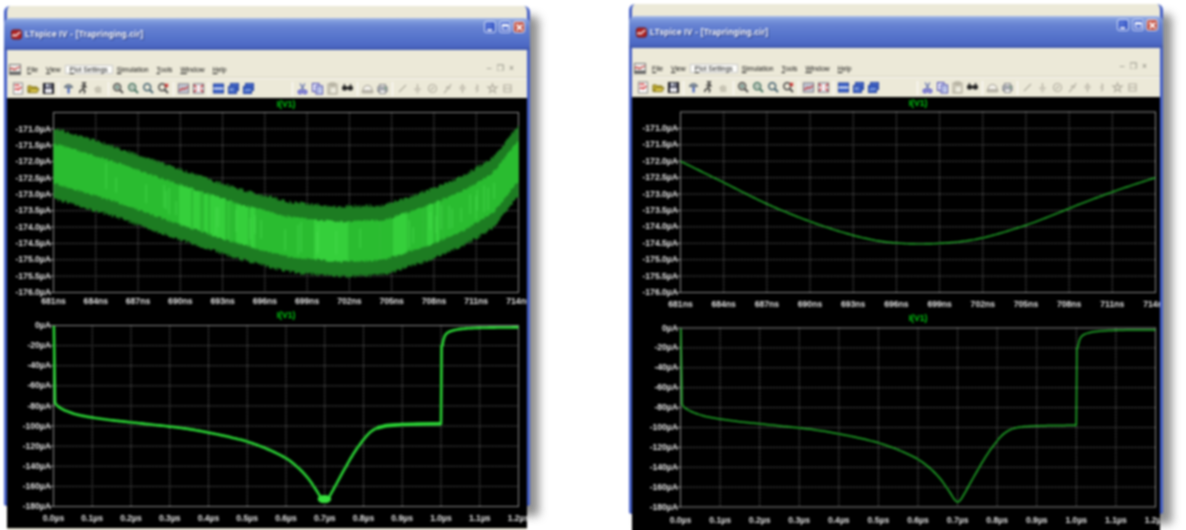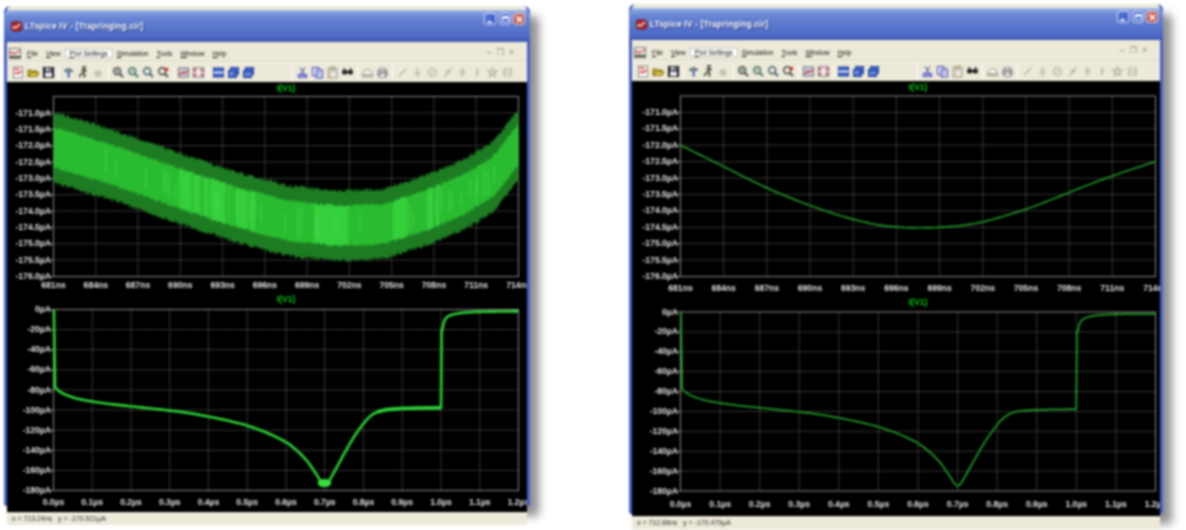--- a/index.html
+++ b/index.html
@@ -1,19 +1,19 @@
 <!DOCTYPE html>
 <html><head><meta charset="utf-8"><style>
 * { margin:0; padding:0; box-sizing:border-box; }
 html,body { width:1186px; height:530px; background:#ffffff; }
 body > div { filter: blur(0.9px); }
 html,body {  font-family:"Liberation Sans", sans-serif; overflow:hidden; }
 .win { position:absolute; background:#ece9d8; border-left:3px solid #4560c8; border-right:3px solid #4560c8; border-bottom:3px solid #3c54b8; border-radius:6px 6px 3px 3px; box-shadow: 9px 10px 9px 0px rgba(55,55,55,0.55); }
 .tbar { background:linear-gradient(#aabde8 0%, #7e9adc 10%, #6682d2 28%, #5775cc 60%, #4d69c4 86%, #4058ae 100%);
-  display:flex; align-items:center; position:relative; margin:4px -3px; padding:16px 3px; border-radius:6px 6px 0 0;}
+  display:flex; align-items:center; position:relative; margin:12px -3px; padding:16px 3px; border-radius:6px 6px 0 0;}
 .ticon { margin-left:4px; margin-top:1px; }
 .ttext { color:#ffffff; font-size:8.4px; font-weight:bold; margin-left:3px; letter-spacing:0.2px; text-shadow:1px 1px 1px rgba(20,30,90,0.7); white-space:nowrap; }
 .tbtns { position:absolute; right:5px; top:3px; display:flex; gap:2.5px; }
 .wbtn { width:12px; height:12px; border-radius:3px; border:1px solid rgba(228,238,255,0.9); display:flex; align-items:center; justify-content:center; }
 .bmin,.bmax { background:radial-gradient(circle at 35% 30%, #5a78d8 0%, #3c5cc8 55%, #2b48b4 100%); }
 .bcls { background:radial-gradient(circle at 35% 30%, #d87060 0%, #c04838 50%, #a83020 100%); }
 .wbtn svg { display:block; }
 .mbar { background:#ece9d8; display:flex; align-items:center; font-size:6.8px; color:#111; position:relative; border-bottom:1px solid #d8d4c0; }
 .micon { margin:0 2px 0 2px; display:flex; }
 .mi { padding:1px 4px; white-space:nowrap; }

